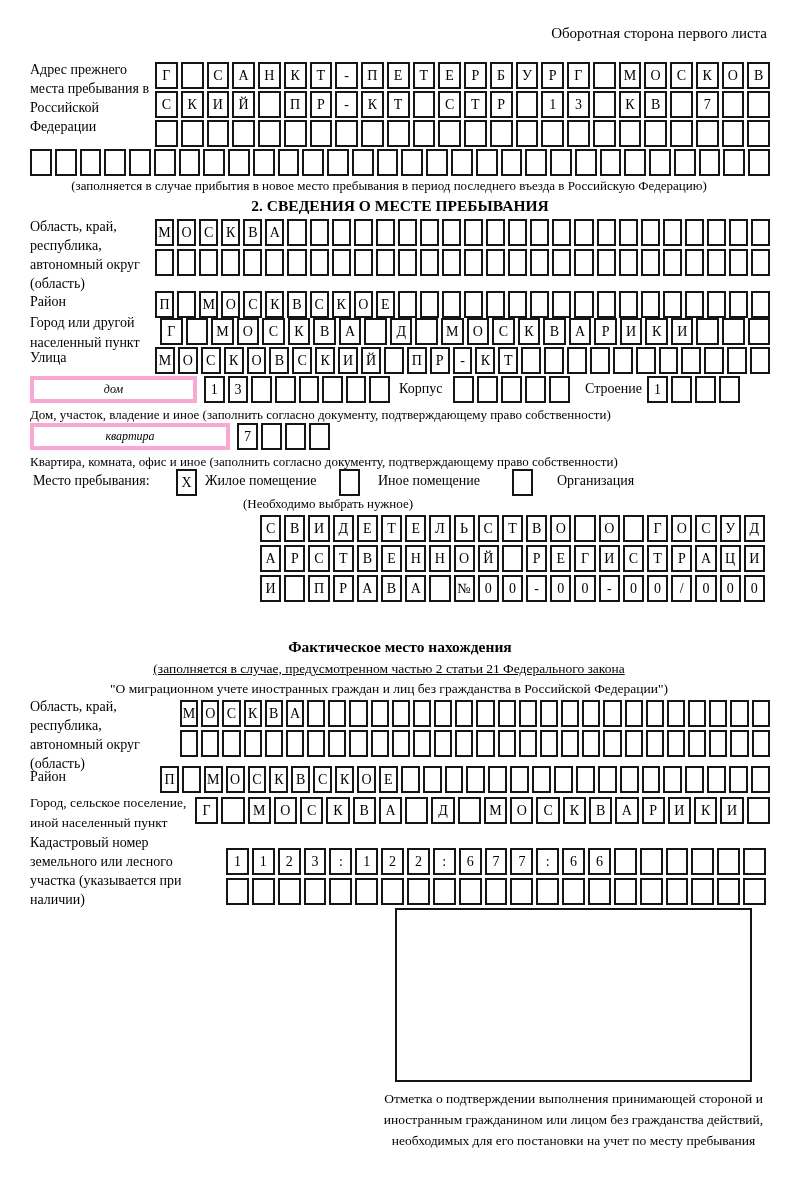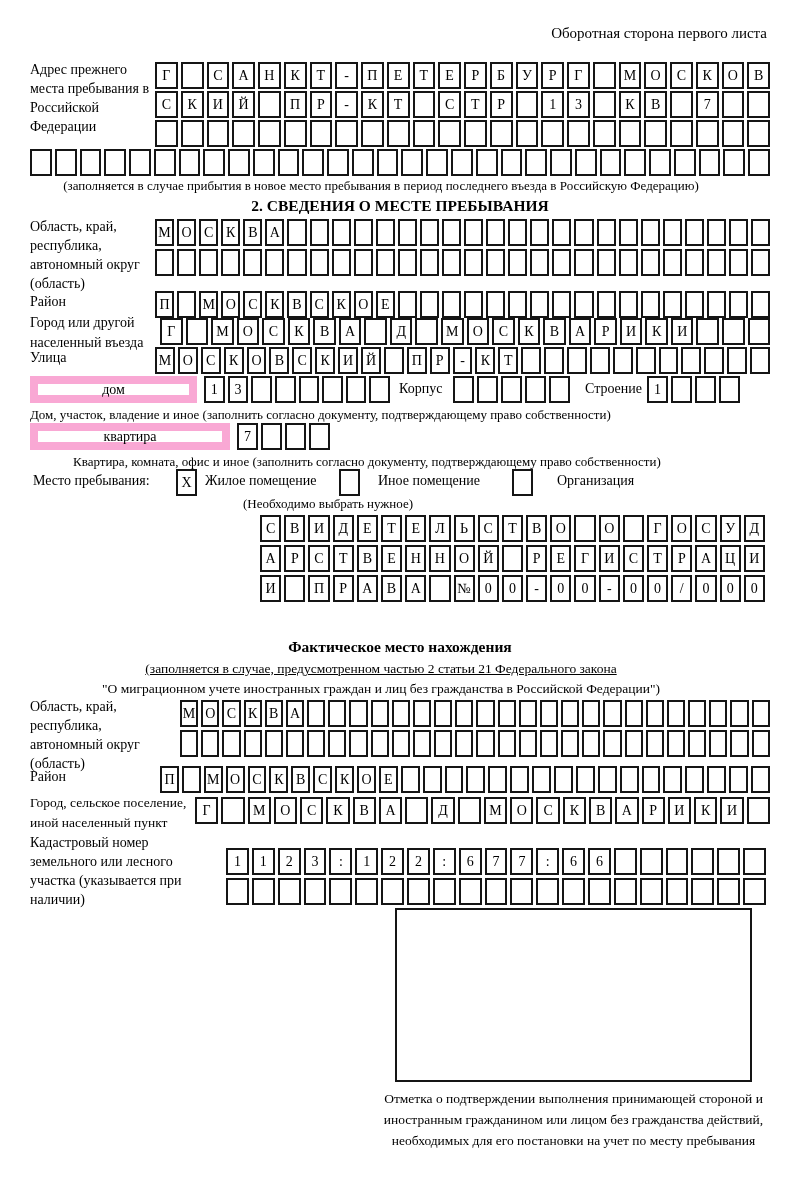--- a/index.html
+++ b/index.html
@@ -4,31 +4,31 @@
 <style>
   html,body{margin:0;padding:0;background:#fff;}
   .page{
     position:relative;width:800px;height:1180px;background:#ffffff;
     font-family:"Liberation Serif","DejaVu Serif",serif;color:#000;overflow:hidden;
   }
   .hdr{position:absolute;font-size:15px;}
   .lbl{position:absolute;font-size:14px;line-height:19px;}
   .lbl-tight{position:absolute;font-size:13.5px;line-height:19px;}
   .note{position:absolute;font-size:13px;}
-  .center{left:12px;width:738px;text-align:center;}
+  .center{left:0;width:738px;text-align:center;padding-left:20px;}
   .title{position:absolute;left:0;width:800px;text-align:center;font-size:15.5px;font-weight:bold;}
   .cellrow{position:absolute;display:flex;gap:3px;height:27px;box-sizing:border-box;}
   .cell{
     flex:1;border:2px solid #151515;background:#fff;box-sizing:border-box;
     display:flex;align-items:center;justify-content:center;
     font-size:14px;line-height:1;overflow:hidden;
   }
   .boxfield{
-    position:absolute;border:8px solid #f9a8d4;box-sizing:border-box;background:#fff;
-    display:flex;align-items:center;justify-content:center;font-size:14px;height:27px;
+    position:absolute;border:4px solid #f9a8d4;box-sizing:border-box;background:#fff;
+    display:flex;align-items:center;justify-content:center;font-size:12px;height:27px;font-style:italic;
   }
   .chk{
     position:absolute;width:21px;height:27px;border:2px solid #151515;box-sizing:border-box;
     display:flex;align-items:center;justify-content:center;font-size:14px;background:#fff;
   }
   .stamp-box{position:absolute;border:2px solid #151515;box-sizing:border-box;background:#fff;}
   .caption{position:absolute;font-size:13.5px;line-height:21px;text-align:center;}
 </style>
 </head>
 <body>
@@ -239,21 +239,21 @@
       <div class="cell"></div>
       <div class="cell"></div>
       <div class="cell"></div>
       <div class="cell"></div>
       <div class="cell"></div>
       <div class="cell"></div>
       <div class="cell"></div>
       <div class="cell"></div>
     </div>
 
-  <div class="lbl" style="left:30px;top:313px;width:132px;line-height:20px;">Город или другой населенный въезда</div>
+  <div class="lbl" style="left:30px;top:313px;width:132px;line-height:20px;">Город или другой населенный пункт</div>
   <div class="cellrow" style="left:160px;top:318px;width:610px;">
       <div class="cell">Г</div>
       <div class="cell"></div>
       <div class="cell">М</div>
       <div class="cell">О</div>
       <div class="cell">С</div>
       <div class="cell">К</div>
       <div class="cell">В</div>
       <div class="cell">А</div>
       <div class="cell"></div>
@@ -333,21 +333,21 @@
     </div>
   <div class="note" style="left:30px;top:407px;">Дом, участок, владение и иное (заполнить согласно документу, подтверждающему право собственности)</div>
 
   <div class="boxfield" style="left:30px;top:423px;width:200px;">квартира</div>
   <div class="cellrow" style="left:237px;top:423px;width:93px;">
       <div class="cell">7</div>
       <div class="cell"></div>
       <div class="cell"></div>
       <div class="cell"></div>
     </div>
-  <div class="note" style="left:30px;top:454px;margin-left:43px;">Квартира, комната, офис и иное (заполнить согласно документу, подтверждающему право собственности)</div>
+  <div class="note" style="left:30px;top:454px;">Квартира, комната, офис и иное (заполнить согласно документу, подтверждающему право собственности)</div>
 
   <span class="lbl" style="left:33px;top:471px;">Место пребывания:</span>
   <div class="chk" style="left:176px;top:469px;">X</div>
   <span class="lbl" style="left:205px;top:471px;">Жилое помещение</span>
   <div class="chk" style="left:339px;top:469px;"></div>
   <span class="lbl" style="left:378px;top:471px;">Иное помещение</span>
   <div class="chk" style="left:512px;top:469px;"></div>
   <span class="lbl" style="left:557px;top:471px;">Организация</span>
   <div class="note" style="left:243px;top:496px;">(Необходимо выбрать нужное)</div>
 

